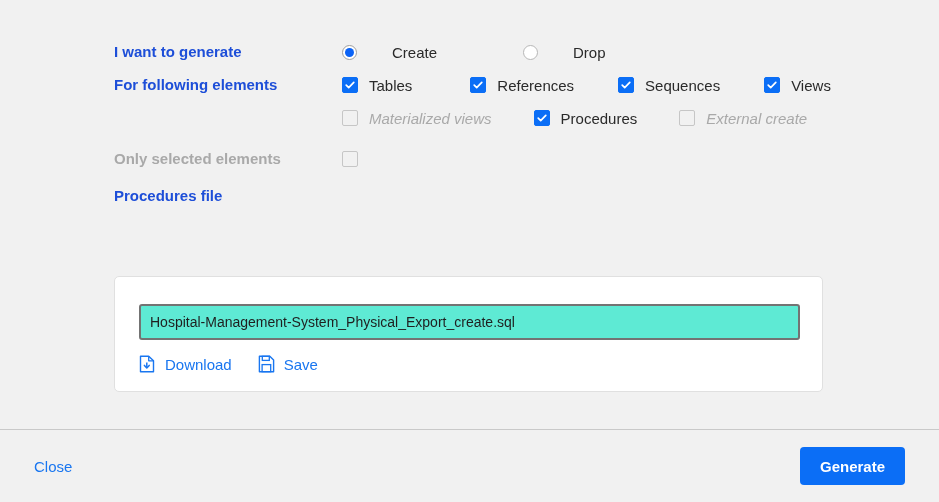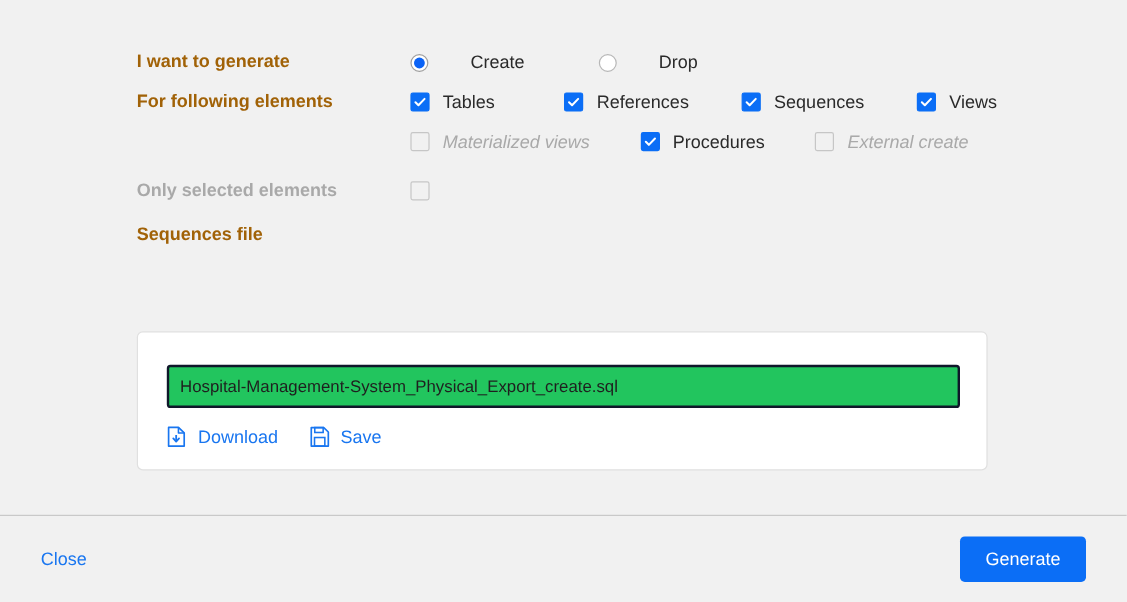--- a/index.html
+++ b/index.html
@@ -72,41 +72,41 @@
   .row-elements { margin-top: 9px; height: 24px; align-items: center; }
   .row-elements2 { margin-top: 9px; height: 24px; align-items: center; }
   .row-onlysel { margin-top: 17px; height: 24px; align-items: center; }
   .row-genfile { margin-top: 14px; height: 22px; align-items: center; }
 
   .field-label {
     width: 228px;
     flex: 0 0 228px;
     font-size: 15px;
     font-weight: bold;
-    color: #a16207;
+    color: #1d4ed8;
     line-height: 20px;
   }
   .field-label.disabled {
     color: #a9a9a9;
   }
 
   .controls {
     display: flex;
     align-items: center;
   }
 
   
   .radio-item {
     display: flex;
     align-items: center;
     cursor: pointer;
     margin-right: 0;
     gap: 24px;
   }
-  .radio-item + .radio-item { margin-left: 62px; }
+  .radio-item + .radio-item { margin-left: 86px; }
   .radio-mark {
     width: 15px;
     height: 15px;
     border-radius: 50%;
     border: 1px solid #b7b7b7;
     background: #ffffff;
     box-sizing: border-box;
     display: flex;
     align-items: center;
     justify-content: center;
@@ -189,23 +189,23 @@
     border-radius: 5px;
     box-sizing: border-box;
   }
   .file-input {
     position: absolute;
     left: 24px;
     top: 27px;
     width: 661px;
     height: 36px;
     box-sizing: border-box;
-    border: 2px solid #0f172a;
+    border: 2px solid #737373;
     border-radius: 3px;
-    background: #22c55e;
+    background: #5eead4;
     font-family: "Liberation Sans", sans-serif;
     font-size: 14px;
     color: #1f1f1f;
     padding: 10px 9px;
     outline: none;
   }
   .file-actions {
     position: absolute;
     left: 24px;
     top: 78px;
@@ -246,21 +246,21 @@
     right: 34px;
     top: 17px;
     width: 105px;
     height: 38px;
     background: #0b6ef6;
     color: #ffffff;
     border: none;
     border-radius: 4px;
     font-family: "Liberation Sans", sans-serif;
     font-size: 15px;
-    font-weight: normal;
+    font-weight: bold;
     cursor: pointer;
     display: flex;
     align-items: center;
     justify-content: center;
   }
 </style>
 </head>
 <body>
 
 <div class="dialog">
@@ -352,21 +352,21 @@
     </div>
 
     <div class="form-row row-onlysel">
       <div class="field-label disabled">Only selected elements</div>
       <div class="controls">
         <span class="checkbox-standalone"></span>
       </div>
     </div>
 
     <div class="form-row row-genfile">
-      <div class="field-label">Sequences file</div>
+      <div class="field-label">Procedures file</div>
     </div>
 
     <div class="file-card">
       <input class="file-input" type="text" value="Hospital-Management-System_Physical_Export_create.sql" style="">
 
       <div class="file-actions">
         <a class="link-action">
           <span class="icon">
             <svg width="17" height="18" viewBox="0 0 17 18">
               <path d="M1.5 1.2 h8.2 l4.8 4.6 v10.9 h-13 z" fill="none" stroke="#1976f0" stroke-width="1.4" stroke-linejoin="round"></path>

